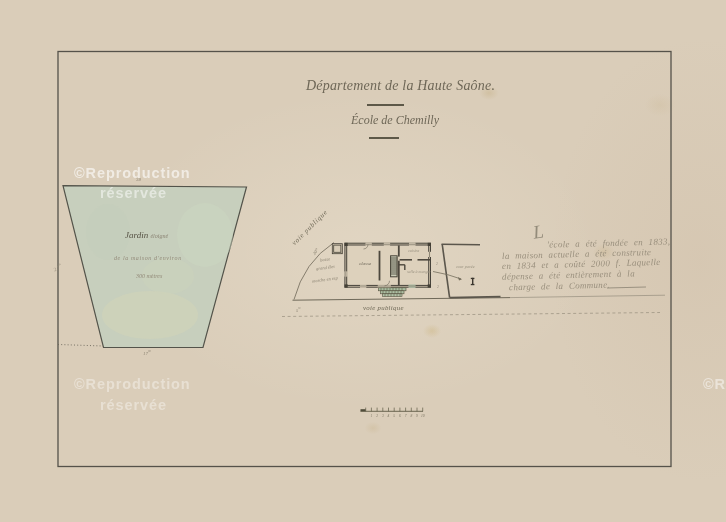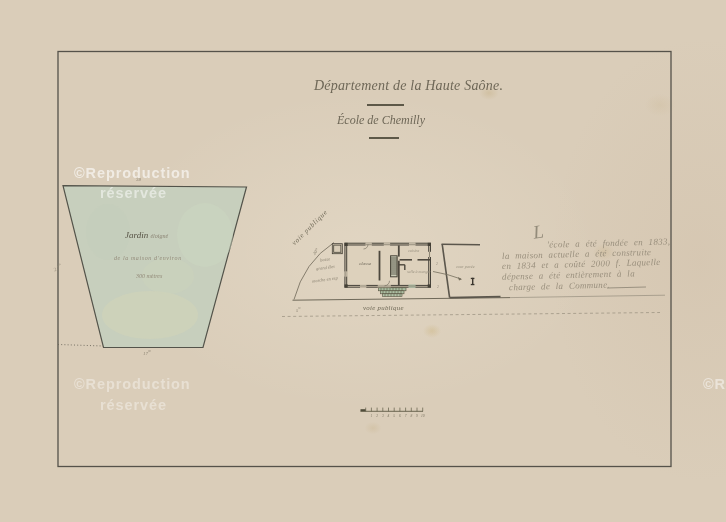--- a/index.html
+++ b/index.html
@@ -206,25 +206,25 @@
           <text x="394.2" y="416.6">5</text>
           <text x="399.9" y="416.6">6</text>
           <text x="405.6" y="416.6">7</text>
           <text x="411.3" y="416.6">8</text>
           <text x="417" y="416.6">9</text>
           <text x="422.7" y="416.6">10</text>
     </g>
   </g>
 </svg>
 
-<div class="t hw" style="left:314px;top:78px;width:188px;text-align:center;font-size:14px;color:#6e6757;letter-spacing:0.2px;">Département de la Haute Saône.</div>
+<div class="t hw" style="left:306px;top:78px;width:188px;text-align:center;font-size:14px;color:#6e6757;letter-spacing:0.2px;">Département de la Haute Saône.</div>
 
 <div class="t" style="left:367px;top:104px;width:37px;height:1.5px;background:#5d5848;"></div>
 
-<div class="t hw" style="left:337px;top:113px;width:83px;text-align:right;font-size:12px;color:#6e6757;">École de Chemilly</div>
+<div class="t hw" style="left:351px;top:113px;width:83px;text-align:right;font-size:12px;color:#6e6757;">École de Chemilly</div>
 
 <div class="t" style="left:369px;top:137px;width:30px;height:1.5px;background:#5d5848;"></div>
 
 <div class="t hw" style="left:125px;top:230px;font-size:9px;color:#565244;">Jardin <span style="font-size:6px;color:#8a8373;">éloigné</span></div>
 
 <div class="t faint" style="left:114px;top:254.5px;font-size:6px;letter-spacing:0.6px;color:#938b7a;">de la maison d'environ</div>
 
 <div class="t faint" style="left:136px;top:272.5px;font-size:6px;color:#938b7a;">300 mètres</div>
 
 <div class="t faint" style="left:136px;top:177px;font-size:5px;">38</div>

